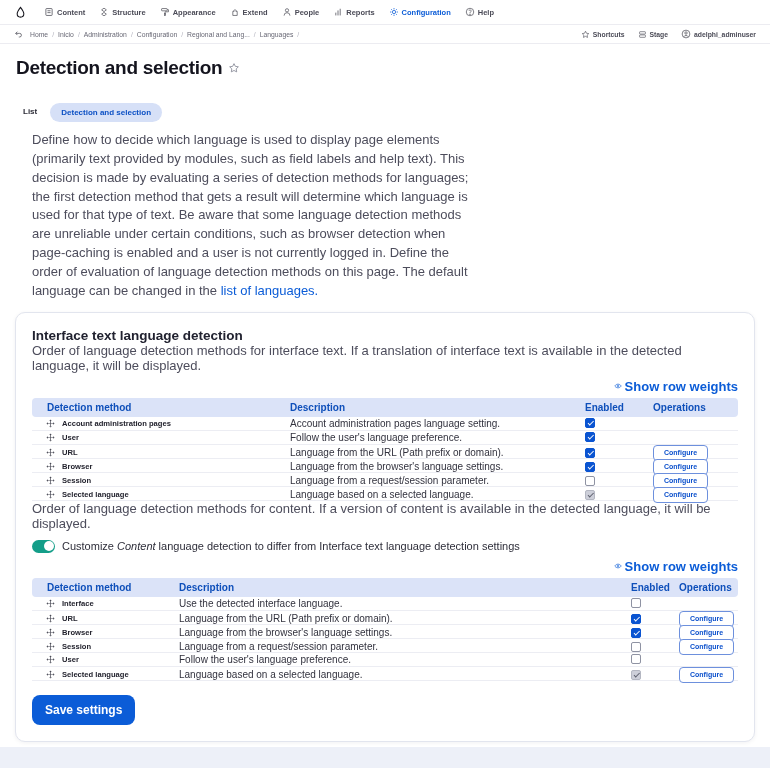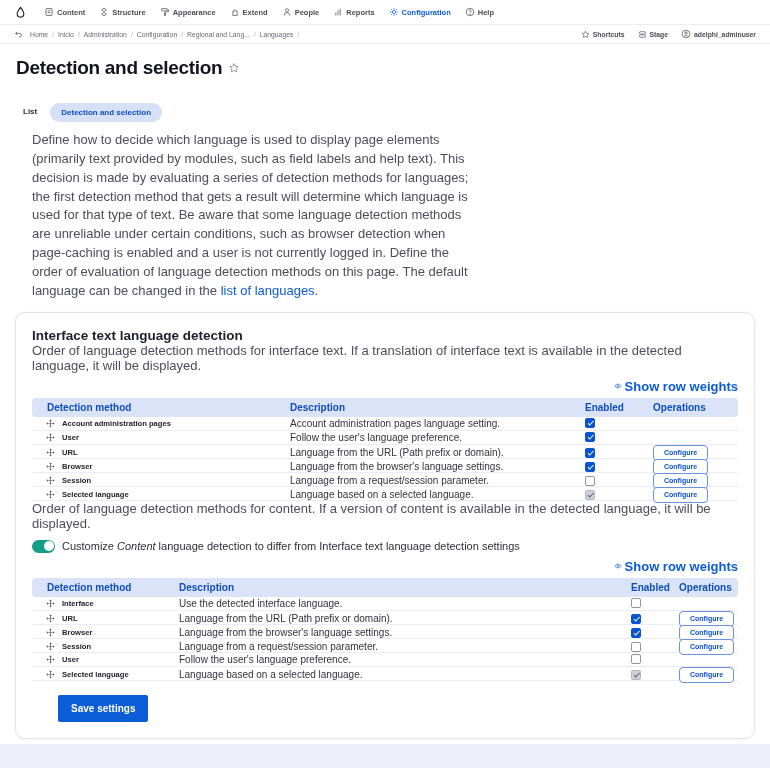--- a/index.html
+++ b/index.html
@@ -56,21 +56,21 @@
   .cb.disabled-checked { background:#cdcfd9; border-color:#b4b7c2; cursor:default; }
   .cb.disabled-checked::after { border-color:#5b5e6c; }
   .cfg-btn { justify-self:start; margin-left:15px; font-family:inherit; font-size:7px; font-weight:700; color:#0b50cc; background:#fff; border:1px solid #6d90dd; border-radius:4px; padding:3.5px 10px; cursor:pointer; }
 
   
   .toggle-row { display:flex; align-items:center; gap:7px; margin-top:9px; }
   .toggle { width:23px; height:13px; border-radius:7px; background:#149e89; position:relative; cursor:pointer; flex-shrink:0; }
   .toggle::after { content:""; position:absolute; top:1.5px; right:1.5px; width:10px; height:10px; border-radius:50%; background:#fff; }
   .toggle-label { font-size:11px; color:#2e2e3a; }
 
-  .save-btn { margin-top:14px; font-family:inherit; background:#0b5cd7; color:#fff; font-size:10px; font-weight:700; border:none; border-radius:2px; padding:8px 13px; cursor:pointer;margin-left:26px; }
+  .save-btn { margin-top:14px; font-family:inherit; background:#0b5cd7; color:#fff; font-size:12px; font-weight:700; border:none; border-radius:8px; padding:8px 13px; cursor:pointer; }
 
   .footer-space { flex:1; background:#edf0f8; margin-top:5px; }
 </style>
 </head>
 <body>
 
 <div class="toolbar">
   <span class="logo-wrap">
     <svg width="13" height="13" viewBox="0 0 16 16">
         <path d="M8 1.6C6.1 4 3.9 6.8 3.9 9.6a4.1 4.1 0 0 0 8.2 0C12.1 6.8 9.9 4 8 1.6Z" fill="none" stroke="#15151d" stroke-width="1.3"></path>

